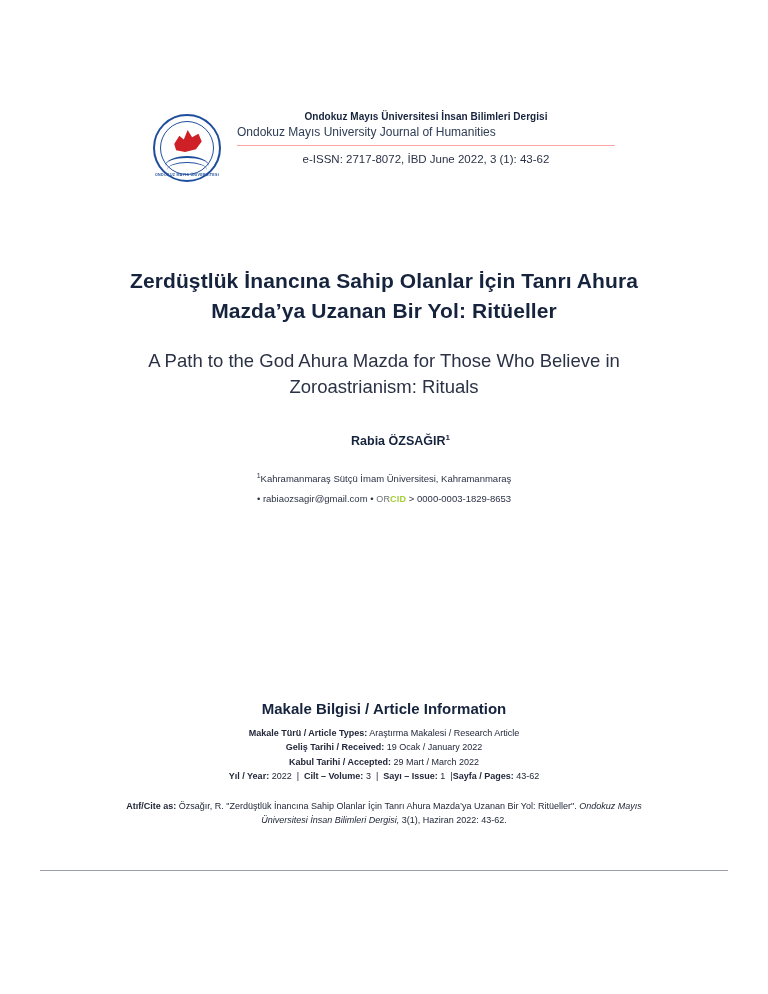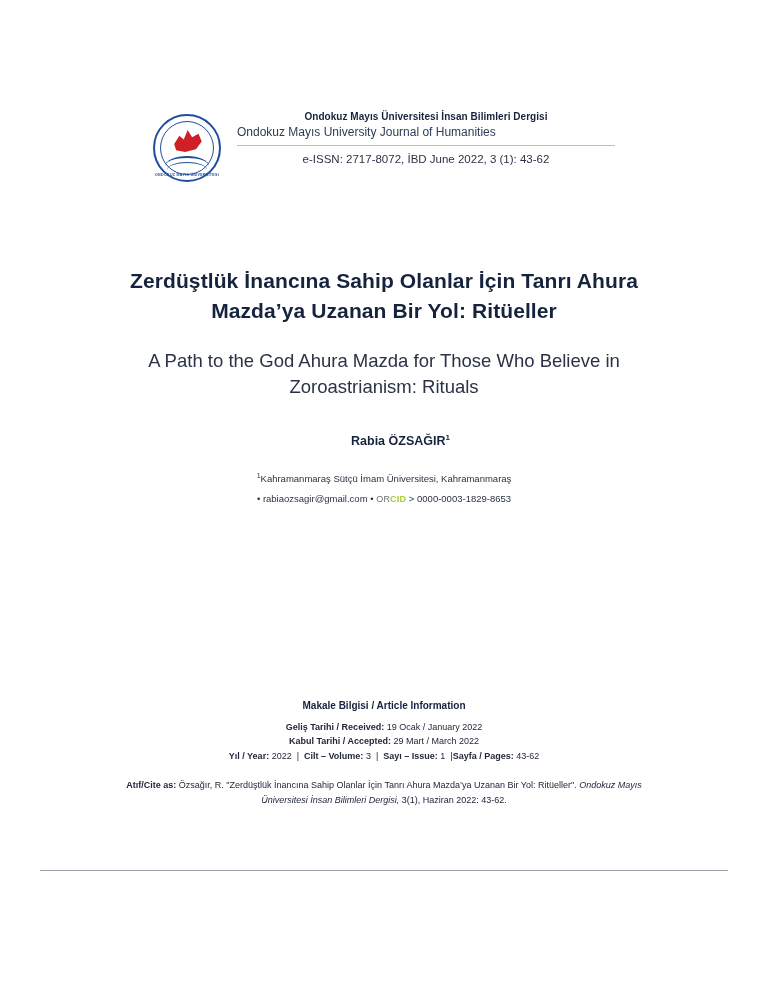--- a/index.html
+++ b/index.html
@@ -181,21 +181,21 @@
     color: #a6ce39;
     font-weight: bold;
   }
 
   
   .info-wrap {
     margin-top: 196px;
     text-align: center;
   }
   .info-head {
-    font-size: 10px;
+    font-size: 15px;
     font-weight: bold;
     color: #16233d;
     margin-bottom: 9px;
   }
   .info-line {
     font-size: 9px;
     color: #22283a;
     line-height: 1.62;
   }
   .info-line b {
@@ -287,20 +287,24 @@
 
   <div class="contact-line">
     <span>• rabiaozsagir@gmail.com •</span>
     <span class="orcid-word"><span>OR</span><span class="o-green">CID</span></span>
     <span>&gt; 0000-0003-1829-8653</span>
   </div>
 
   <div class="info-wrap">
     <div class="info-head">Makale Bilgisi / Article Information</div>
 
+    <div class="info-line">
+      <b>Makale Türü / Article Types:</b>
+      <span>Araştırma Makalesi / Research Article</span>
+    </div>
     <div class="info-line">
       <b>Geliş Tarihi / Received:</b>
       <span>19 Ocak / January 2022</span>
     </div>
     <div class="info-line">
       <b>Kabul Tarihi / Accepted:</b>
       <span>29 Mart / March  2022</span>
     </div>
     <div class="info-line">
       <b>Yıl / Year:</b>

